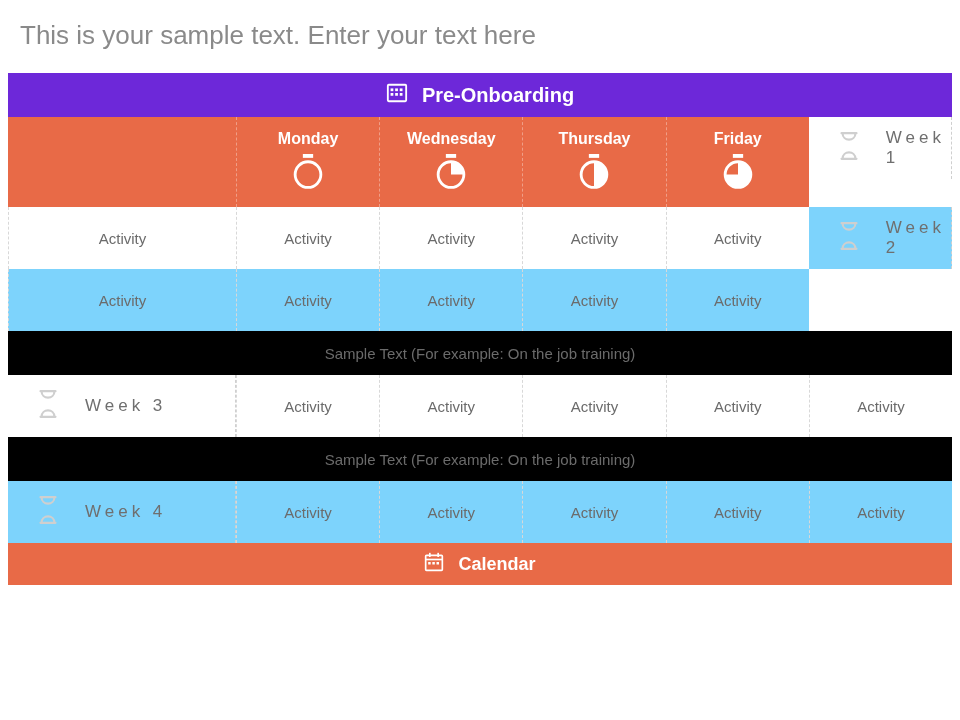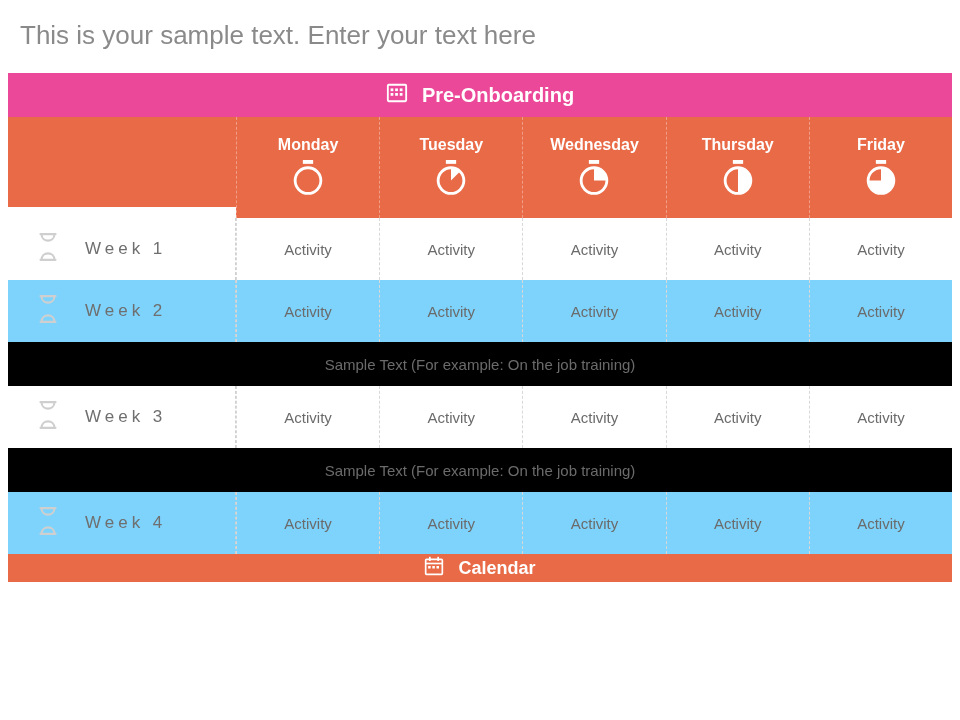--- a/index.html
+++ b/index.html
@@ -11,41 +11,41 @@
     overflow: hidden;
   }
   .page-title {
     padding: 20px 20px 22px 20px;
     color: #8a8a8a;
     font-size: 26px;
     font-weight: 400;
   }
   .table-wrap { margin: 0 8px; }
   .section-header {
-    background: #ec4899;
+    background: #6d28d9;
     color: #fff;
     font-weight: 700;
     font-size: 20px;
     height: 44px;
     display: flex;
     align-items: center;
     justify-content: center;
     gap: 14px;
   }
   .section-header svg { width: 22px; height: 22px; }
   .grid {
     display: grid;
     grid-template-columns: 228px repeat(5, 1fr);
   }
   .day-head {
     background: #e86a47;
     color: #fff;
     font-weight: 700;
     font-size: 16px;
-    height: 101px;
+    height: 90px;
     display: flex;
     flex-direction: column;
     align-items: center;
     justify-content: center;
     gap: 6px;
     border-left: 1px dashed rgba(255,255,255,0.35);
   }
   .day-head:first-child { border-left: none; }
   .corner-blank {
     background: #e86a47;
@@ -89,21 +89,21 @@
     align-items: center;
     justify-content: center;
     color: #6b6b6b;
     font-size: 15px;
   }
   .footer-bar {
     background: #e86a47;
     color: #fff;
     font-weight: 700;
     font-size: 18px;
-    height: 28px;
+    height: 42px;
     display: flex;
     align-items: center;
     justify-content: center;
     gap: 14px;
     margin: 0 8px;
   }
   .footer-bar svg { width: 20px; height: 20px; }
 </style>
 </head>
 <body>
@@ -133,30 +133,20 @@
     <div class="day-head">
       <span>Monday</span>
       <span>
         <svg viewBox="0 0 24 28">
             <rect x="8" y="0" width="8" height="3" fill="#fff"></rect>
             <circle cx="12" cy="16" r="10" fill="none" stroke="#fff" stroke-width="2.2"></circle>
           </svg>
       </span>
     </div>
     <div class="day-head">
-      <span>Tuesday</span>
-      <span>
-        <svg viewBox="0 0 24 28">
-            <rect x="8" y="0" width="8" height="3" fill="#fff"></rect>
-            <circle cx="12" cy="16" r="10" fill="none" stroke="#fff" stroke-width="2.2"></circle>
-            <path d="M12 16 L12 6 A10 10 0 0 1 19 9 Z" fill="#fff"></path>
-          </svg>
-      </span>
-    </div>
-    <div class="day-head">
       <span>Wednesday</span>
       <span>
         <svg viewBox="0 0 24 28">
             <rect x="8" y="0" width="8" height="3" fill="#fff"></rect>
             <circle cx="12" cy="16" r="10" fill="none" stroke="#fff" stroke-width="2.2"></circle>
             <path d="M12 16 L12 6 A10 10 0 0 1 22 16 Z" fill="#fff"></path>
           </svg>
       </span>
     </div>
     <div class="day-head">

